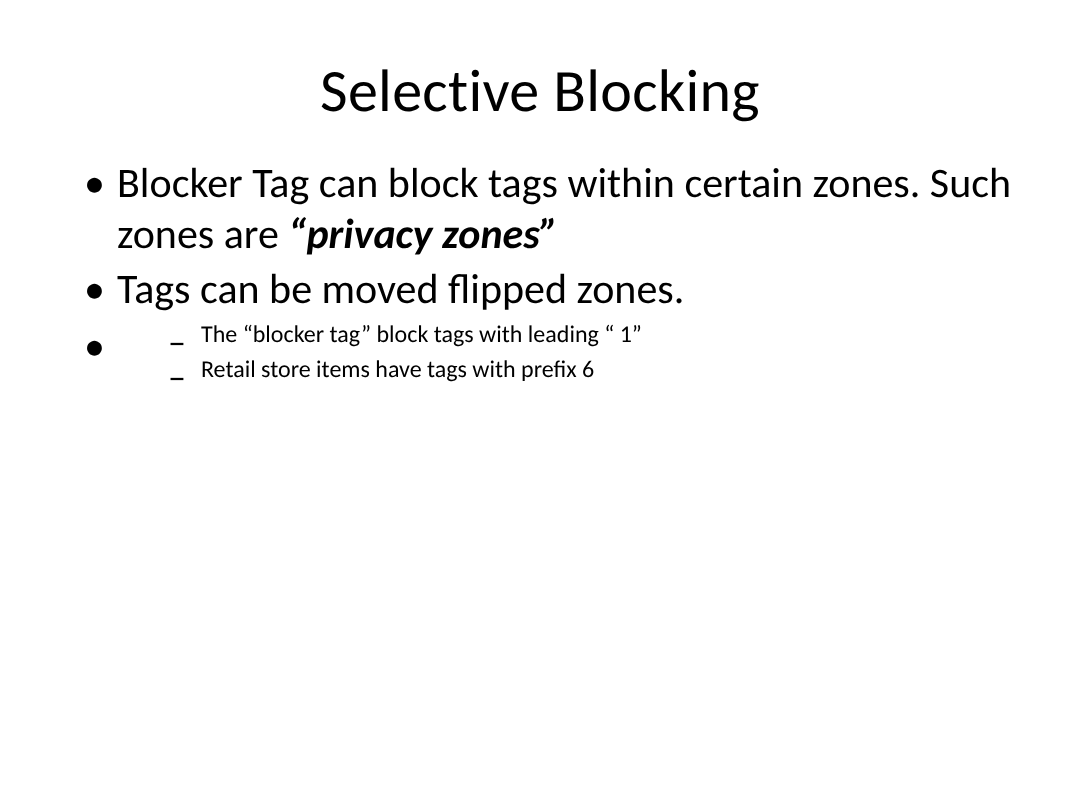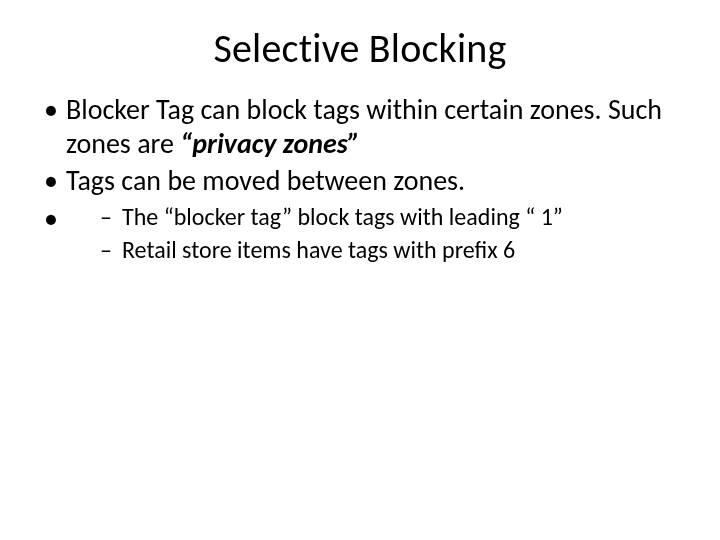--- a/index.html
+++ b/index.html
@@ -8,33 +8,33 @@
     width: 720px;
     height: 540px;
     background: #ffffff;
     font-family: Calibri, "Segoe UI", Arial, sans-serif;
     color: #000000;
   }
   .slide {
     width: 720px;
     height: 508px;
     box-sizing: border-box;
-    padding: 24px 30px 30px 30px;
+    padding: 36px 30px 30px 30px;
   }
   .title {
     text-align: center;
     font-size: 40px;
     font-weight: 400;
     margin: 0 0 20px 0;
     letter-spacing: 0.2px;
   }
   ul.level1 {
     list-style: none;
     padding: 0 0 0 10px;
-    margin: 0;
+    margin: 12px;
   }
   ul.level1 > li {
     position: relative;
     padding-left: 26px;
     font-size: 28px;
     line-height: 1.2;
     margin-bottom: 4px;
   }
   ul.level1 > li::before {
     content: "•";
@@ -44,21 +44,21 @@
     font-size: 28px;
   }
   ul.level2 {
     list-style: none;
     padding: 0 0 0 32px;
     margin: 4px 0 0 0;
   }
   ul.level2 > li {
     position: relative;
     padding-left: 24px;
-    font-size: 24px;
+    font-size: 16px;
     line-height: 1.25;
     margin-bottom: 3px;
   }
   ul.level2 > li::before {
     content: "–";
     position: absolute;
     left: 2px;
     top: 0;
     font-size: 24px;
   }
@@ -68,21 +68,21 @@
 <body>
 
 <div class="slide">
   <h1 class="title">Selective Blocking</h1>
 
   <ul class="level1">
     <li>
       <span>Blocker Tag can block tags within certain zones. Such zones are </span><span class="bi">“privacy zones”</span>
     </li>
     <li>
-      <span>Tags can be moved between zones.</span>
+      <span>Tags can be moved flipped zones.</span>
     </li>
     <li>
       <ul class="level2">
         <li>
           <span>The “blocker tag” block tags with leading “ 1”</span>
         </li>
         <li>
           <span>Retail store items have tags with prefix 6</span>
         </li>
       </ul>

